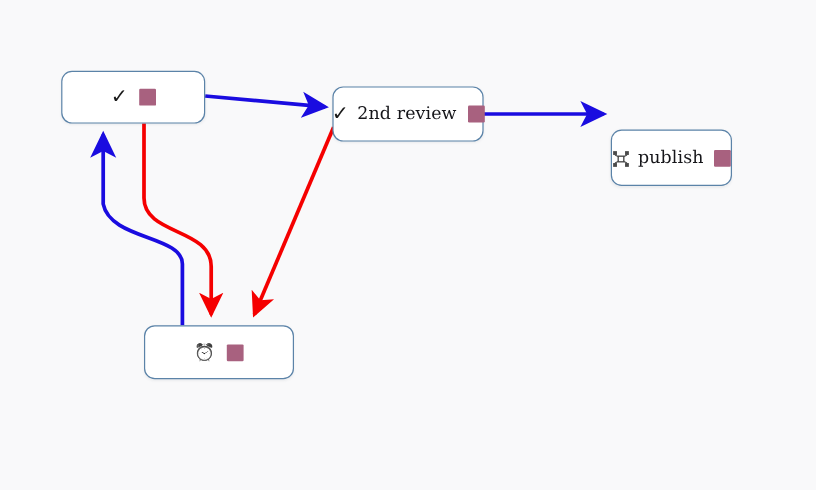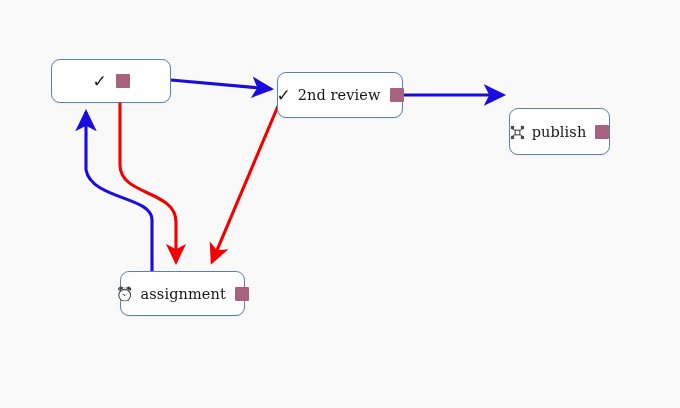--- a/index.html
+++ b/index.html
@@ -161,18 +161,17 @@
         </svg>
       </span>
       <span class="node-label">publish</span>
       <span class="node-swatch" style="background: rgb(168, 97, 127);"></span>
     </div>
   </div>
 
   <div class="node" id="node-assignment" style="left: 120px; top: 271px; width: 125px; height: 45px; border-color: rgb(91, 131, 168); background: rgb(255, 255, 255);">
     <div class="node-inner">
       <span class="node-icon clock">⏰</span>
-      <span class="node-label">assignment</span>
       <span class="node-swatch" style="background: rgb(168, 97, 127);"></span>
     </div>
   </div>
 
 </div>
 
 </body></html>

